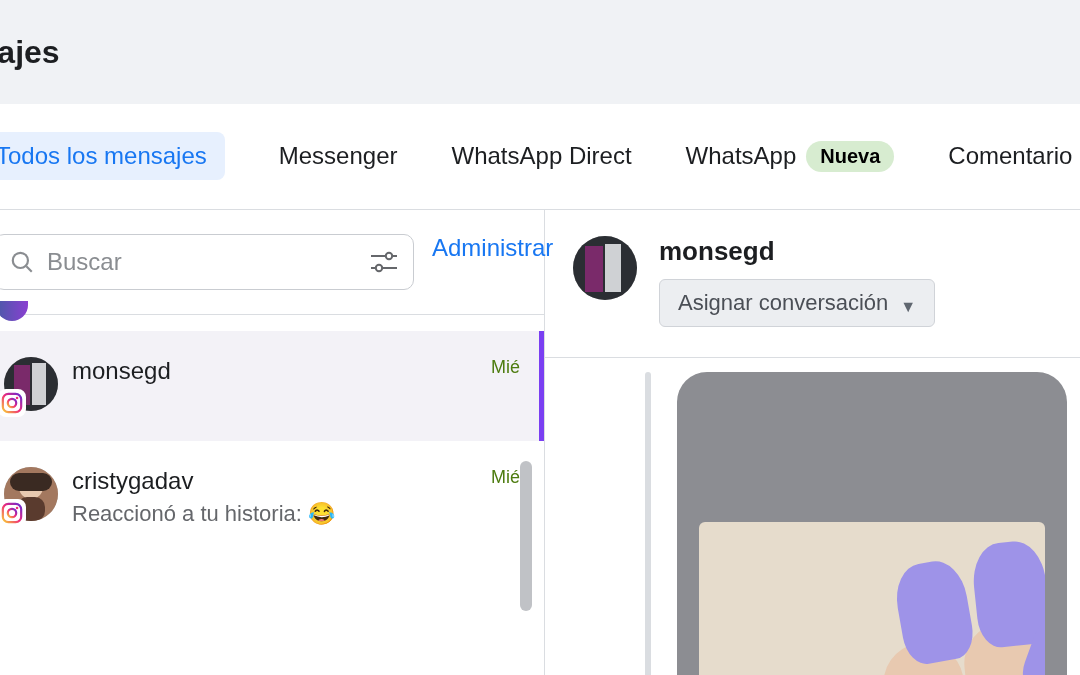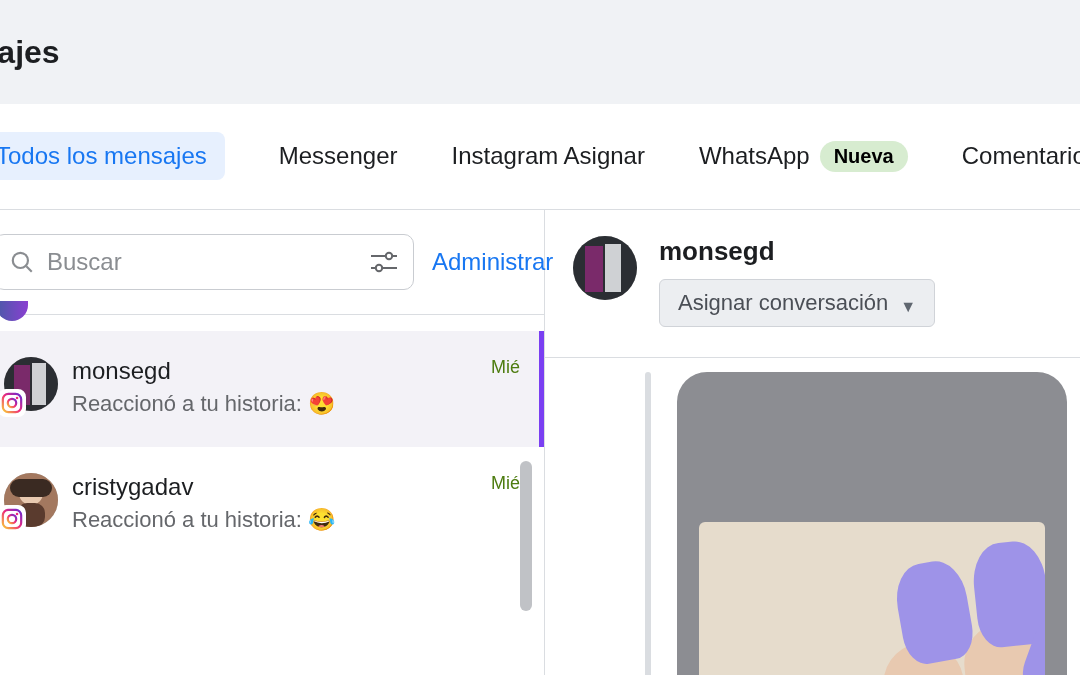--- a/index.html
+++ b/index.html
@@ -9,21 +9,21 @@
 .page-title { font-size: 32px; font-weight: 700; color: #1c1e21; margin-left: -40px; }
 
 .tab-bar { height: 105px; display: flex; align-items: center; gap: 54px; padding-left: 0; border-bottom: 1px solid transparent; }
 .tab { font-size: 24px; font-weight: 500; color: #1c1e21; cursor: pointer; white-space: nowrap; display: flex; align-items: center; gap: 10px; }
 .tab.active { color: #1877f2; background: #e7f0fe; padding: 10px 18px 10px 14px; border-radius: 8px; margin-left: -18px; }
 .badge-new { background: #d7ecd0; color: #000000; font-size: 20px; font-weight: 700; padding: 4px 14px; border-radius: 20px; }
 
 .content { display: flex; height: calc(675px - 104px - 105px); border-top: 1px solid #dadde1; }
 
 .left-pane { width: 545px; border-right: 1px solid #dadde1; position: relative; }
-.search-row { display: flex; align-items: center; gap: 18px; padding: 24px 16px 24px 0; border-bottom: 1px solid #dadde1; }
+.search-row { display: flex; align-items: flex-start; gap: 18px; padding: 24px 16px 24px 0; border-bottom: 1px solid #dadde1; }
 .search-box { flex: 0 0 370px; height: 56px; border: 1.5px solid #c9ccd1; border-radius: 10px; display: flex; align-items: center; padding: 0 14px; gap: 12px; margin-left: -6px; }
 .search-box input { border: none; outline: none; font-size: 24px; flex: 1; color: #606770; background: transparent; }
 .search-box input::placeholder { color: #8a8d91; }
 .icon-search { width: 26px; height: 26px; color: #8a8d91; }
 .icon-filter { width: 30px; height: 22px; color: #65676b; }
 .manage-link { font-size: 24px; color: #1877f2; cursor: pointer; }
 
 .conv-list { position: relative; }
 .conv-item { display: flex; padding: 26px 18px 30px 4px; gap: 14px; position: relative; cursor: pointer; }
 .conv-item.selected { background: #f3f2f7; }
@@ -68,21 +68,21 @@
 </head>
 <body>
 
 <div class="header-bar">
   <div class="page-title">nsajes</div>
 </div>
 
 <div class="tab-bar">
   <div class="tab active">Todos los mensajes</div>
   <div class="tab">Messenger</div>
-  <div class="tab">Instagram Asignar</div>
+  <div class="tab">WhatsApp Direct</div>
   <div class="tab">
     <span>WhatsApp</span>
     <span class="badge-new">Nueva</span>
   </div>
   <div class="tab">Comentario</div>
 </div>
 
 <div class="content">
 
   <div class="left-pane">
@@ -130,23 +130,20 @@
                   </linearGradient>
                 </defs>
                 <rect x="2" y="2" width="20" height="20" rx="6" fill="none" stroke="url(#ig1)" stroke-width="2.4"></rect>
                 <circle cx="12" cy="12" r="4.6" fill="none" stroke="url(#ig1)" stroke-width="2.4"></circle>
                 <circle cx="17.5" cy="6.5" r="1.4" fill="#ee2a7b"></circle>
               </svg>
           </div>
         </div>
         <div class="conv-text">
           <div class="conv-name">monsegd</div>
-          <div class="conv-preview">
-            <span>Reaccionó a tu historia: </span><span class="emoji">😍</span>
-          </div>
         </div>
         <div class="conv-time">Mié</div>
       </div>
 
       <div class="conv-item">
         <div class="avatar-wrap">
           <div class="avatar-circle">
             <svg viewBox="0 0 54 54">
                 <rect width="54" height="54" fill="#a3785f"></rect>
                 <circle cx="27" cy="20" r="12" fill="#e8c9b0"></circle>

